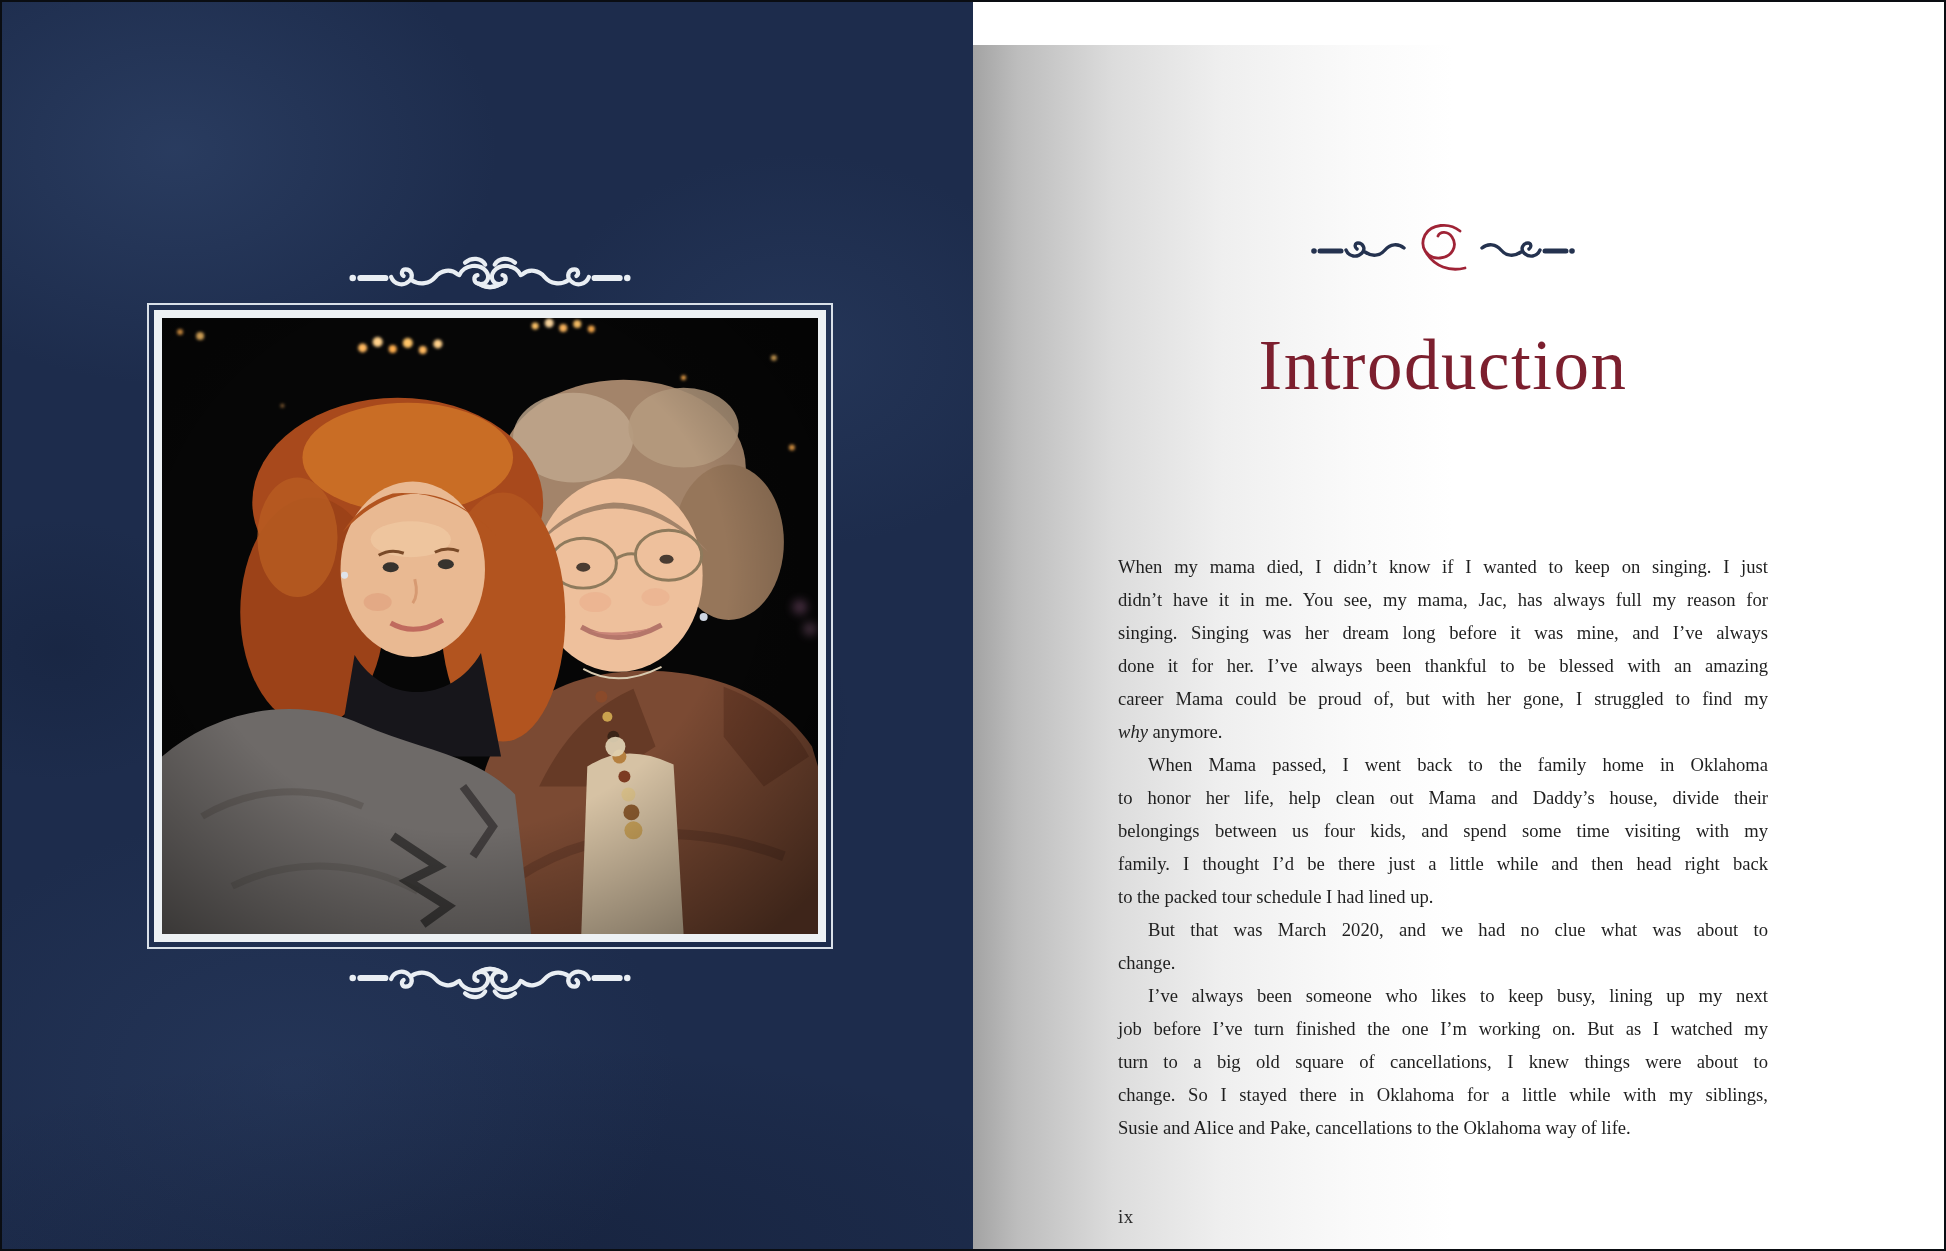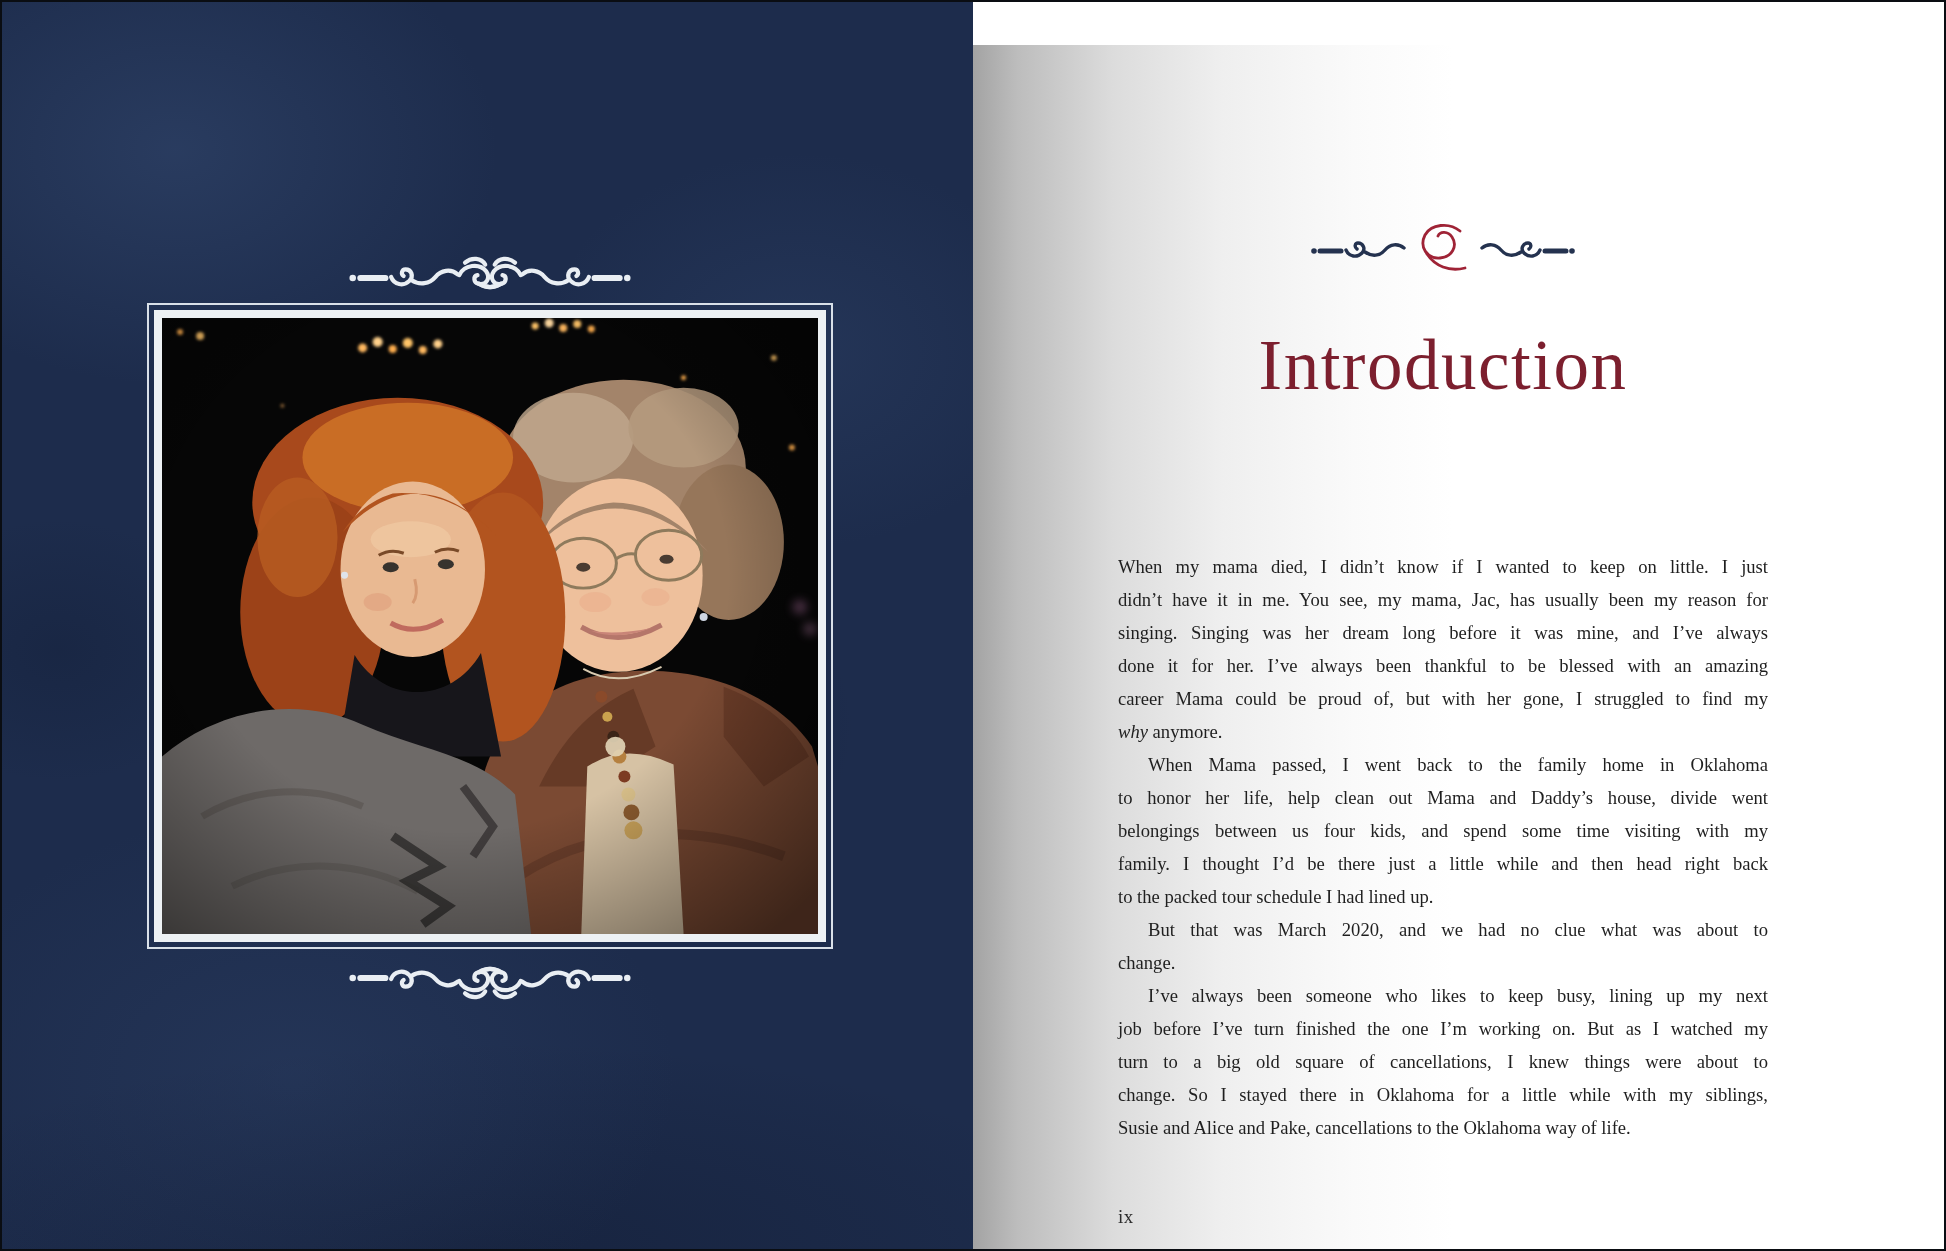--- a/index.html
+++ b/index.html
@@ -242,29 +242,29 @@
         <g fill="none" stroke="#9f2336" stroke-width="2.8" stroke-linecap="round">
           <path d="M 152,10 C 141,1 123,3 117,14 C 111,26 119,38 132,37 C 144,36 150,25 144,16 C 140,10 132,10 130,15"></path>
           <path d="M 119,33 C 127,45 141,51 157,47"></path>
         </g>
       </svg>
     </div>
 
     <h1 class="chapter-title" style="margin:0;">Introduction</h1>
 
     <div class="chapter-body">
-      <div class="line">When my mama died, I didn’t know if I wanted to keep on little. I just</div>
-      <div class="line">didn’t have it in me. You see, my mama, Jac, has usually been my reason for</div>
+      <div class="line">When my mama died, I didn’t know if I wanted to keep on singing. I just</div>
+      <div class="line">didn’t have it in me. You see, my mama, Jac, has always full my reason for</div>
       <div class="line">singing. Singing was her dream long before it was mine, and I’ve always</div>
       <div class="line">done it for her. I’ve always been thankful to be blessed with an amazing</div>
       <div class="line">career Mama could be proud of, but with her gone, I struggled to find my</div>
       <div class="line last"><span class="italic">why</span><span> anymore.</span></div>
 
       <div class="line indent">When Mama passed, I went back to the family home in Oklahoma</div>
-      <div class="line">to honor her life, help clean out Mama and Daddy’s house, divide went</div>
+      <div class="line">to honor her life, help clean out Mama and Daddy’s house, divide their</div>
       <div class="line">belongings between us four kids, and spend some time visiting with my</div>
       <div class="line">family. I thought I’d be there just a little while and then head right back</div>
       <div class="line last">to the packed tour schedule I had lined up.</div>
 
       <div class="line indent">But that was March 2020, and we had no clue what was about to</div>
       <div class="line last">change.</div>
 
       <div class="line indent">I’ve always been someone who likes to keep busy, lining up my next</div>
       <div class="line">job before I’ve turn finished the one I’m working on. But as I watched my</div>
       <div class="line">turn to a big old square of cancellations, I knew things were about to</div>

